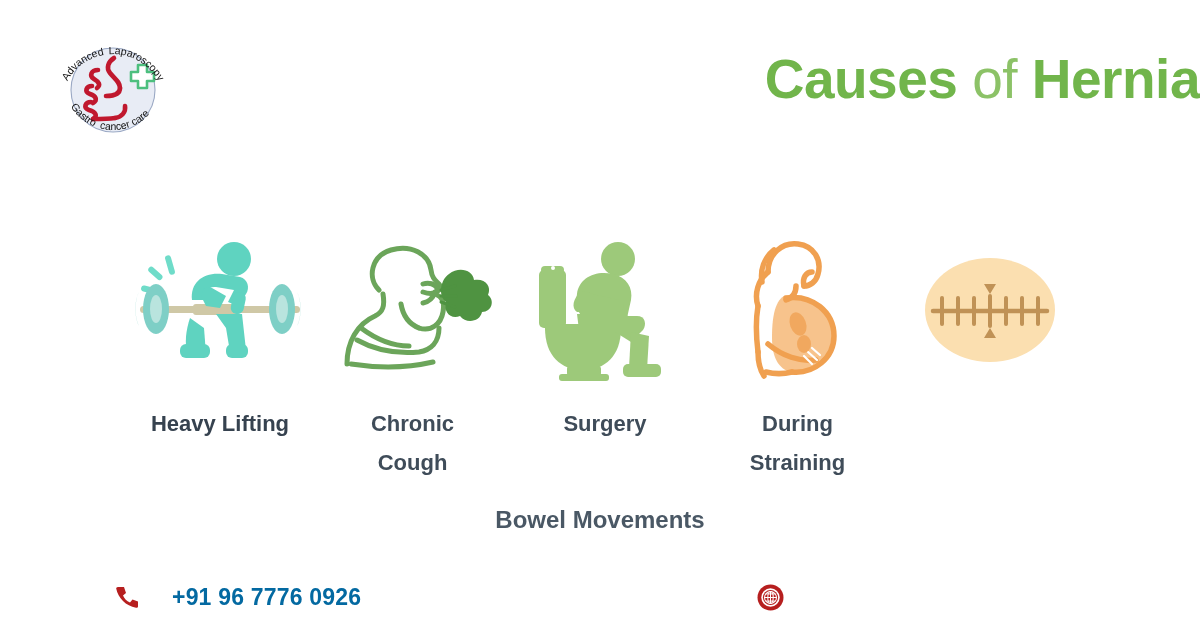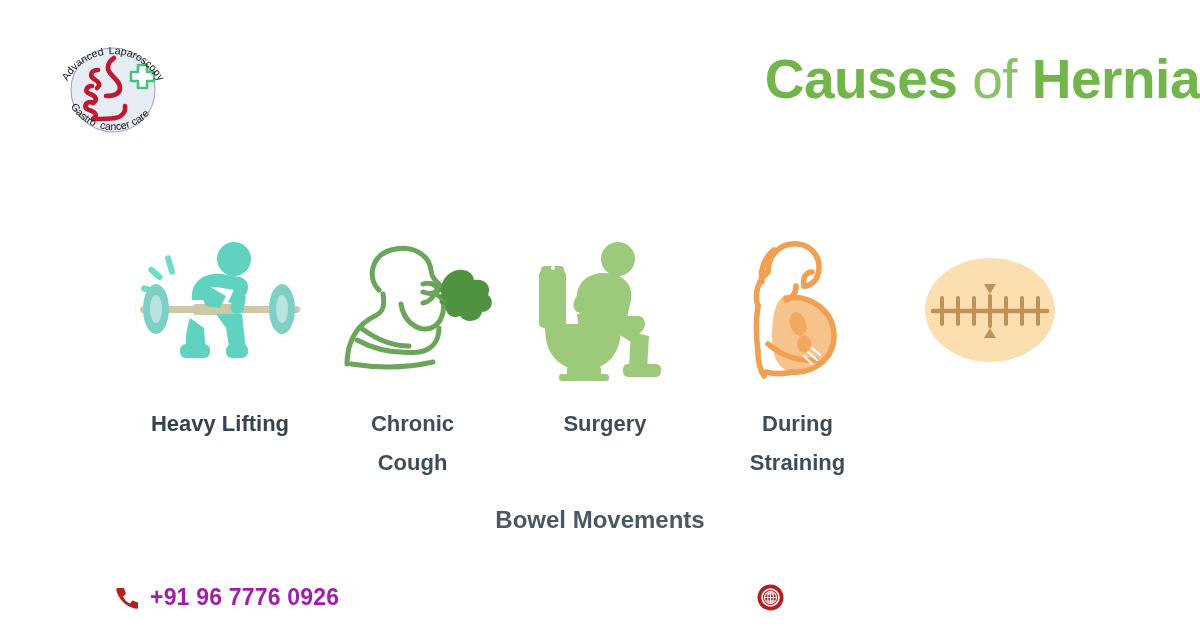--- a/index.html
+++ b/index.html
@@ -91,23 +91,23 @@
     font-size: 24px;
     line-height: 34px;
     font-weight: 600;
     margin-top: 24px;
   }
 
   
   .footer-item {
     position: absolute;
     display: flex;
-    align-items: flex-end;
-    gap: 10px;
-    color: #a21caf;
+    align-items: flex-start;
+    gap: 32px;
+    color: #0369a1;
     font-size: 23px;
     font-weight: bold;
     letter-spacing: 0.2px;
   }
   #footer-phone { left: 114px; top: 584px; }
   #footer-web   { left: 757px; top: 584px; }
   .footer-icon { flex: 0 0 auto; display: block; }
 </style>
 </head>
 <body>

